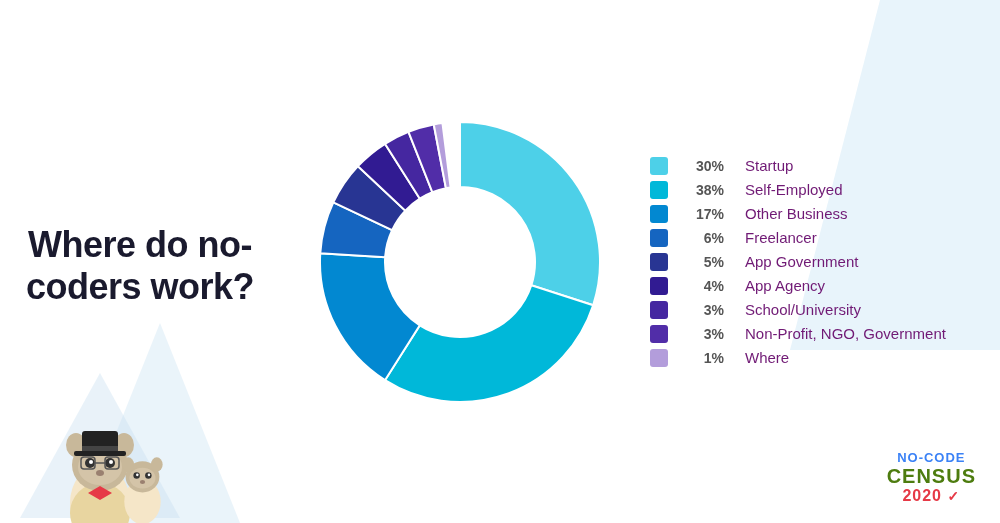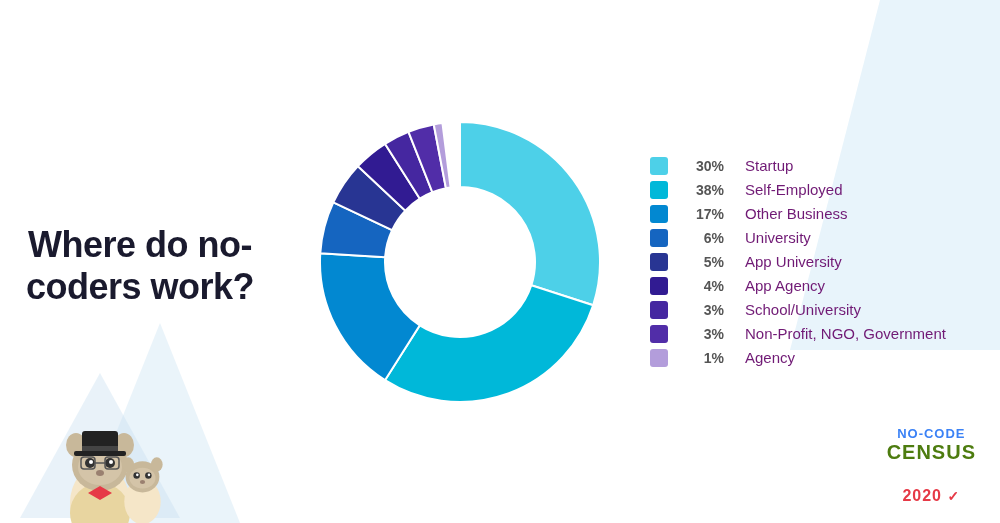--- a/index.html
+++ b/index.html
@@ -132,21 +132,20 @@
       font-weight: 900;
       color: #4d7c0f;
       letter-spacing: 1px;
     }
 
     .logo-bottom {
       font-size: 16px;
       font-weight: 900;
       color: #e63946;
       letter-spacing: 1px;
-      margin-top: 24px;
     }
 
     .logo-check {
       color: #e63946;
       font-size: 14px;
     }
 
     
     .mascot {
       position: absolute;
@@ -197,46 +196,46 @@
           <span class="legend-label">Self-Employed</span>
         </div>
         <div class="legend-item">
           <div class="legend-swatch" style="background: rgb(2, 136, 209);"></div>
           <span class="legend-pct">17%</span>
           <span class="legend-label">Other Business</span>
         </div>
         <div class="legend-item">
           <div class="legend-swatch" style="background: rgb(21, 101, 192);"></div>
           <span class="legend-pct">6%</span>
-          <span class="legend-label">University</span>
+          <span class="legend-label">Freelancer</span>
         </div>
         <div class="legend-item">
           <div class="legend-swatch" style="background: rgb(40, 53, 147);"></div>
           <span class="legend-pct">5%</span>
-          <span class="legend-label">App University</span>
+          <span class="legend-label">App Government</span>
         </div>
         <div class="legend-item">
           <div class="legend-swatch" style="background: rgb(49, 27, 146);"></div>
           <span class="legend-pct">4%</span>
           <span class="legend-label">App Agency</span>
         </div>
         <div class="legend-item">
           <div class="legend-swatch" style="background: rgb(69, 39, 160);"></div>
           <span class="legend-pct">3%</span>
           <span class="legend-label">School/University</span>
         </div>
         <div class="legend-item">
           <div class="legend-swatch" style="background: rgb(81, 45, 168);"></div>
           <span class="legend-pct">3%</span>
           <span class="legend-label">Non-Profit, NGO, Government</span>
         </div>
         <div class="legend-item">
           <div class="legend-swatch" style="background: rgb(179, 157, 219);"></div>
           <span class="legend-pct">1%</span>
-          <span class="legend-label">Agency</span>
+          <span class="legend-label">Where</span>
         </div>
       </div>
 
   </div>
 </div>
 
 <div class="logo">
   <div class="logo-top">NO-CODE</div>
   <div class="logo-mid">CENSUS</div>
   <div class="logo-bottom"><span>2020</span> <span class="logo-check">✓</span></div>

